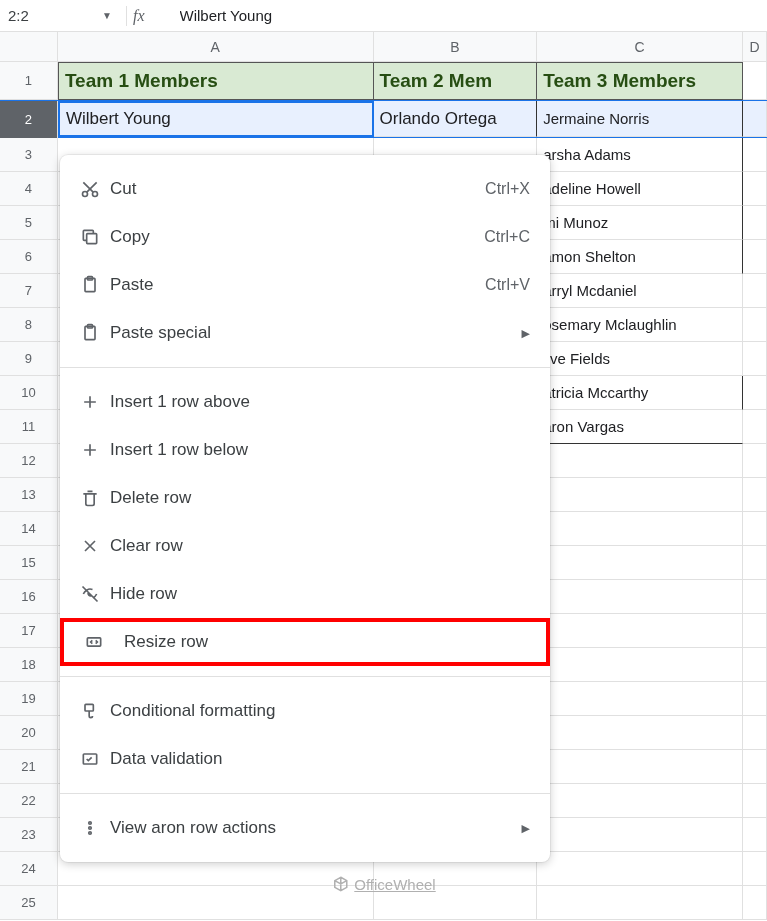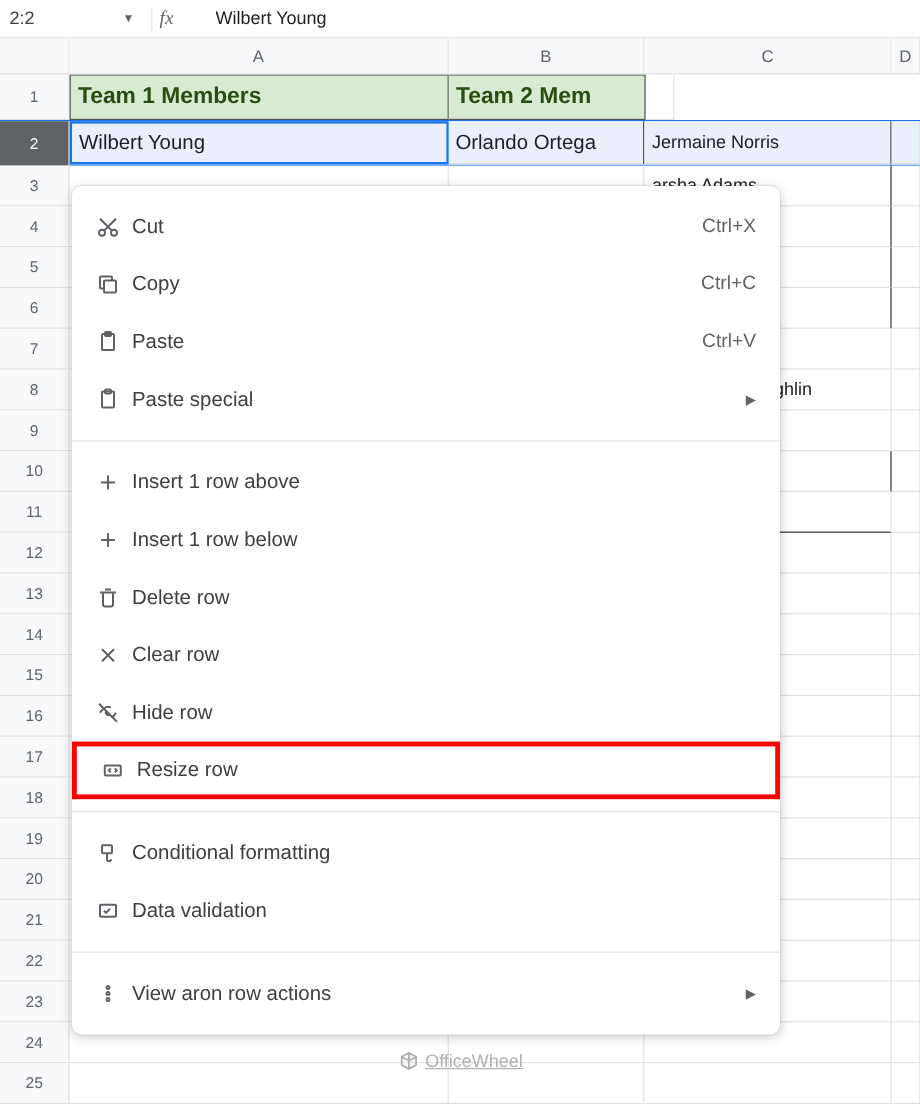--- a/index.html
+++ b/index.html
@@ -23,23 +23,23 @@
 
 .header-cell { background: #d9ead3; font-weight: bold; color: #274e13; font-size: 19px; border-right: 1px solid #555; border-bottom: 1px solid #555; border-top: 1px solid #555; }
 .header-cell.first { border-left: 1px solid #555; }
 .data-cell { border-right: 1px solid #333; }
 .data-cell.first { border-left: 1px solid #333; }
 
 .row.selected .cell { background: #e8f0fe; }
 .row.selected .cell.active { border: 2px solid #1a73e8; }
 .row.selected { border-top: 1px solid #1a73e8; border-bottom: 1px solid #1a73e8; }
 
-.context-menu { position: absolute; top: 155px; left: 60px; width: 590px; background: #fff; border-radius: 8px; box-shadow: 0 2px 10px rgba(0,0,0,0.2), 0 0 0 1px rgba(0,0,0,0.05); padding: 10px 0; z-index: 100; }
+.context-menu { position: absolute; top: 155px; left: 60px; width: 490px; background: #fff; border-radius: 8px; box-shadow: 0 2px 10px rgba(0,0,0,0.2), 0 0 0 1px rgba(0,0,0,0.05); padding: 10px 0; z-index: 100; }
 .menu-item { display: flex; align-items: center; height: 48px; padding: 0 20px; font-size: 17px; color: #3c4043; cursor: pointer; }
-.menu-item.highlighted { border: 4px solid #ff0000; }
+.menu-item.highlighted { border: 4px solid #ff0000; gap: 10px; }
 .menu-icon { width: 30px; display: flex; align-items: center; justify-content: flex-start; color: #5f6368; }
 .menu-icon svg { width: 20px; height: 20px; fill: none; stroke: #5f6368; stroke-width: 2; }
 .menu-label { flex: 1; }
 .menu-shortcut { color: #5f6368; font-size: 16px; }
 .menu-divider { height: 1px; background: #e0e0e0; margin: 10px 0; }
 .menu-arrow { color: #5f6368; font-size: 11px; }
 
 .watermark { position: absolute; bottom: 28px; left: 50%; transform: translateX(-50%); font-size: 15px; color: #b0b0b0; display: flex; align-items: center; gap: 5px; z-index: 200; text-decoration: underline; }
 .watermark svg { width: 18px; height: 18px; stroke: #b0b0b0; fill: none; stroke-width: 2; }
 
@@ -68,20 +68,21 @@
   <div class="col-header col-a">A</div>
   <div class="col-header col-b">B</div>
   <div class="col-header col-c">C</div>
   <div class="col-header col-d">D</div>
 </div>
 
 <div class="row h-tall">
   <div class="row-header h-tall">1</div>
   <div class="cell header-cell first col-a">Team 1 Members</div>
   <div class="cell header-cell col-b">Team 2 Mem</div>
+  <div class="cell header-cell col-c" style="overflow:visible;">Team 3 Members</div>
   <div class="cell col-d"></div>
 </div>
 
 <div class="row selected h-tall">
   <div class="row-header selected h-tall">2</div>
   <div class="cell data-cell first active col-a">Wilbert Young</div>
   <div class="cell data-cell col-b" style="overflow:visible;">Orlando Ortega</div>
   <div class="cell data-cell col-c" style="font-size:15px;">Jermaine Norris</div>
   <div class="cell col-d"></div>
 </div>

